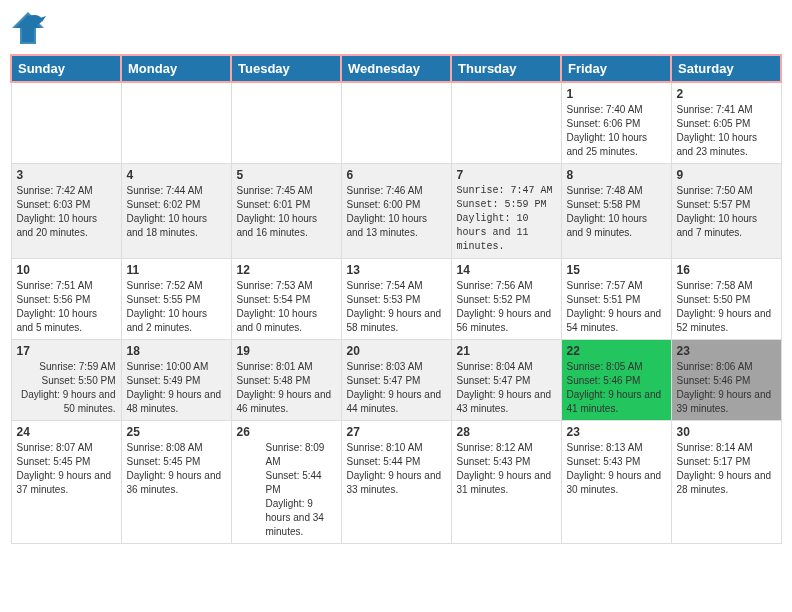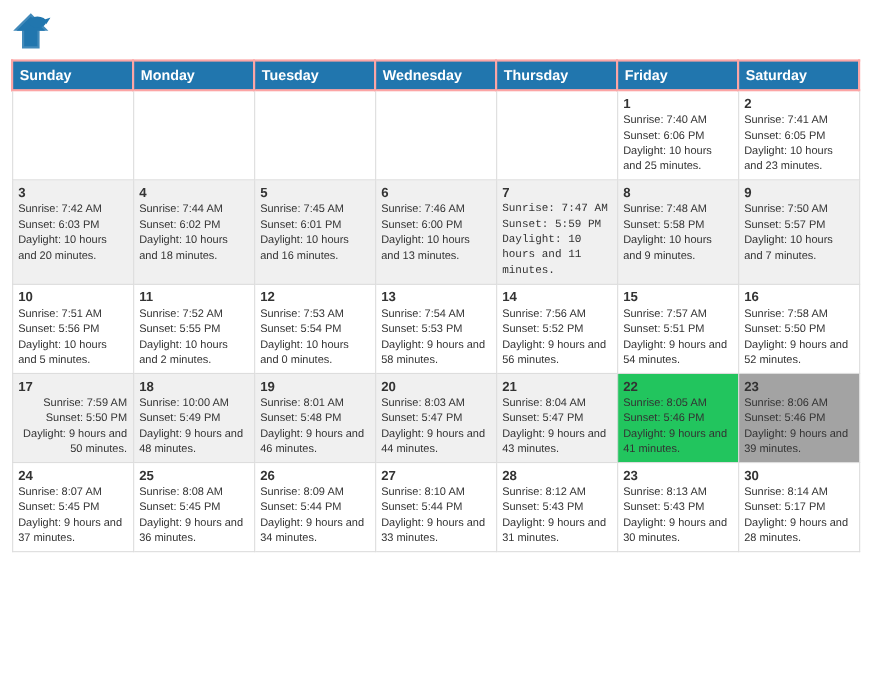--- a/index.html
+++ b/index.html
@@ -284,21 +284,21 @@
 Daylight: 9 hours and 37 minutes.</div>
         </td>
         <td style="background: rgb(255, 255, 255);">
           <span class="day-num">25</span>
           <div class="day-info" style="white-space: pre-line;">Sunrise: 8:08 AM
 Sunset: 5:45 PM
 Daylight: 9 hours and 36 minutes.</div>
         </td>
         <td style="background: rgb(255, 255, 255);">
           <span class="day-num">26</span>
-          <div class="day-info" style="white-space: pre-line;">Sunrise: 8:09 AM
+          <div class="day-info" style="white-space: pre-line; margin-left: 29px;">Sunrise: 8:09 AM
 Sunset: 5:44 PM
 Daylight: 9 hours and 34 minutes.</div>
         </td>
         <td style="background: rgb(255, 255, 255);">
           <span class="day-num">27</span>
           <div class="day-info" style="white-space: pre-line;">Sunrise: 8:10 AM
 Sunset: 5:44 PM
 Daylight: 9 hours and 33 minutes.</div>
         </td>
         <td style="background: rgb(255, 255, 255); margin-left: 42px;">

